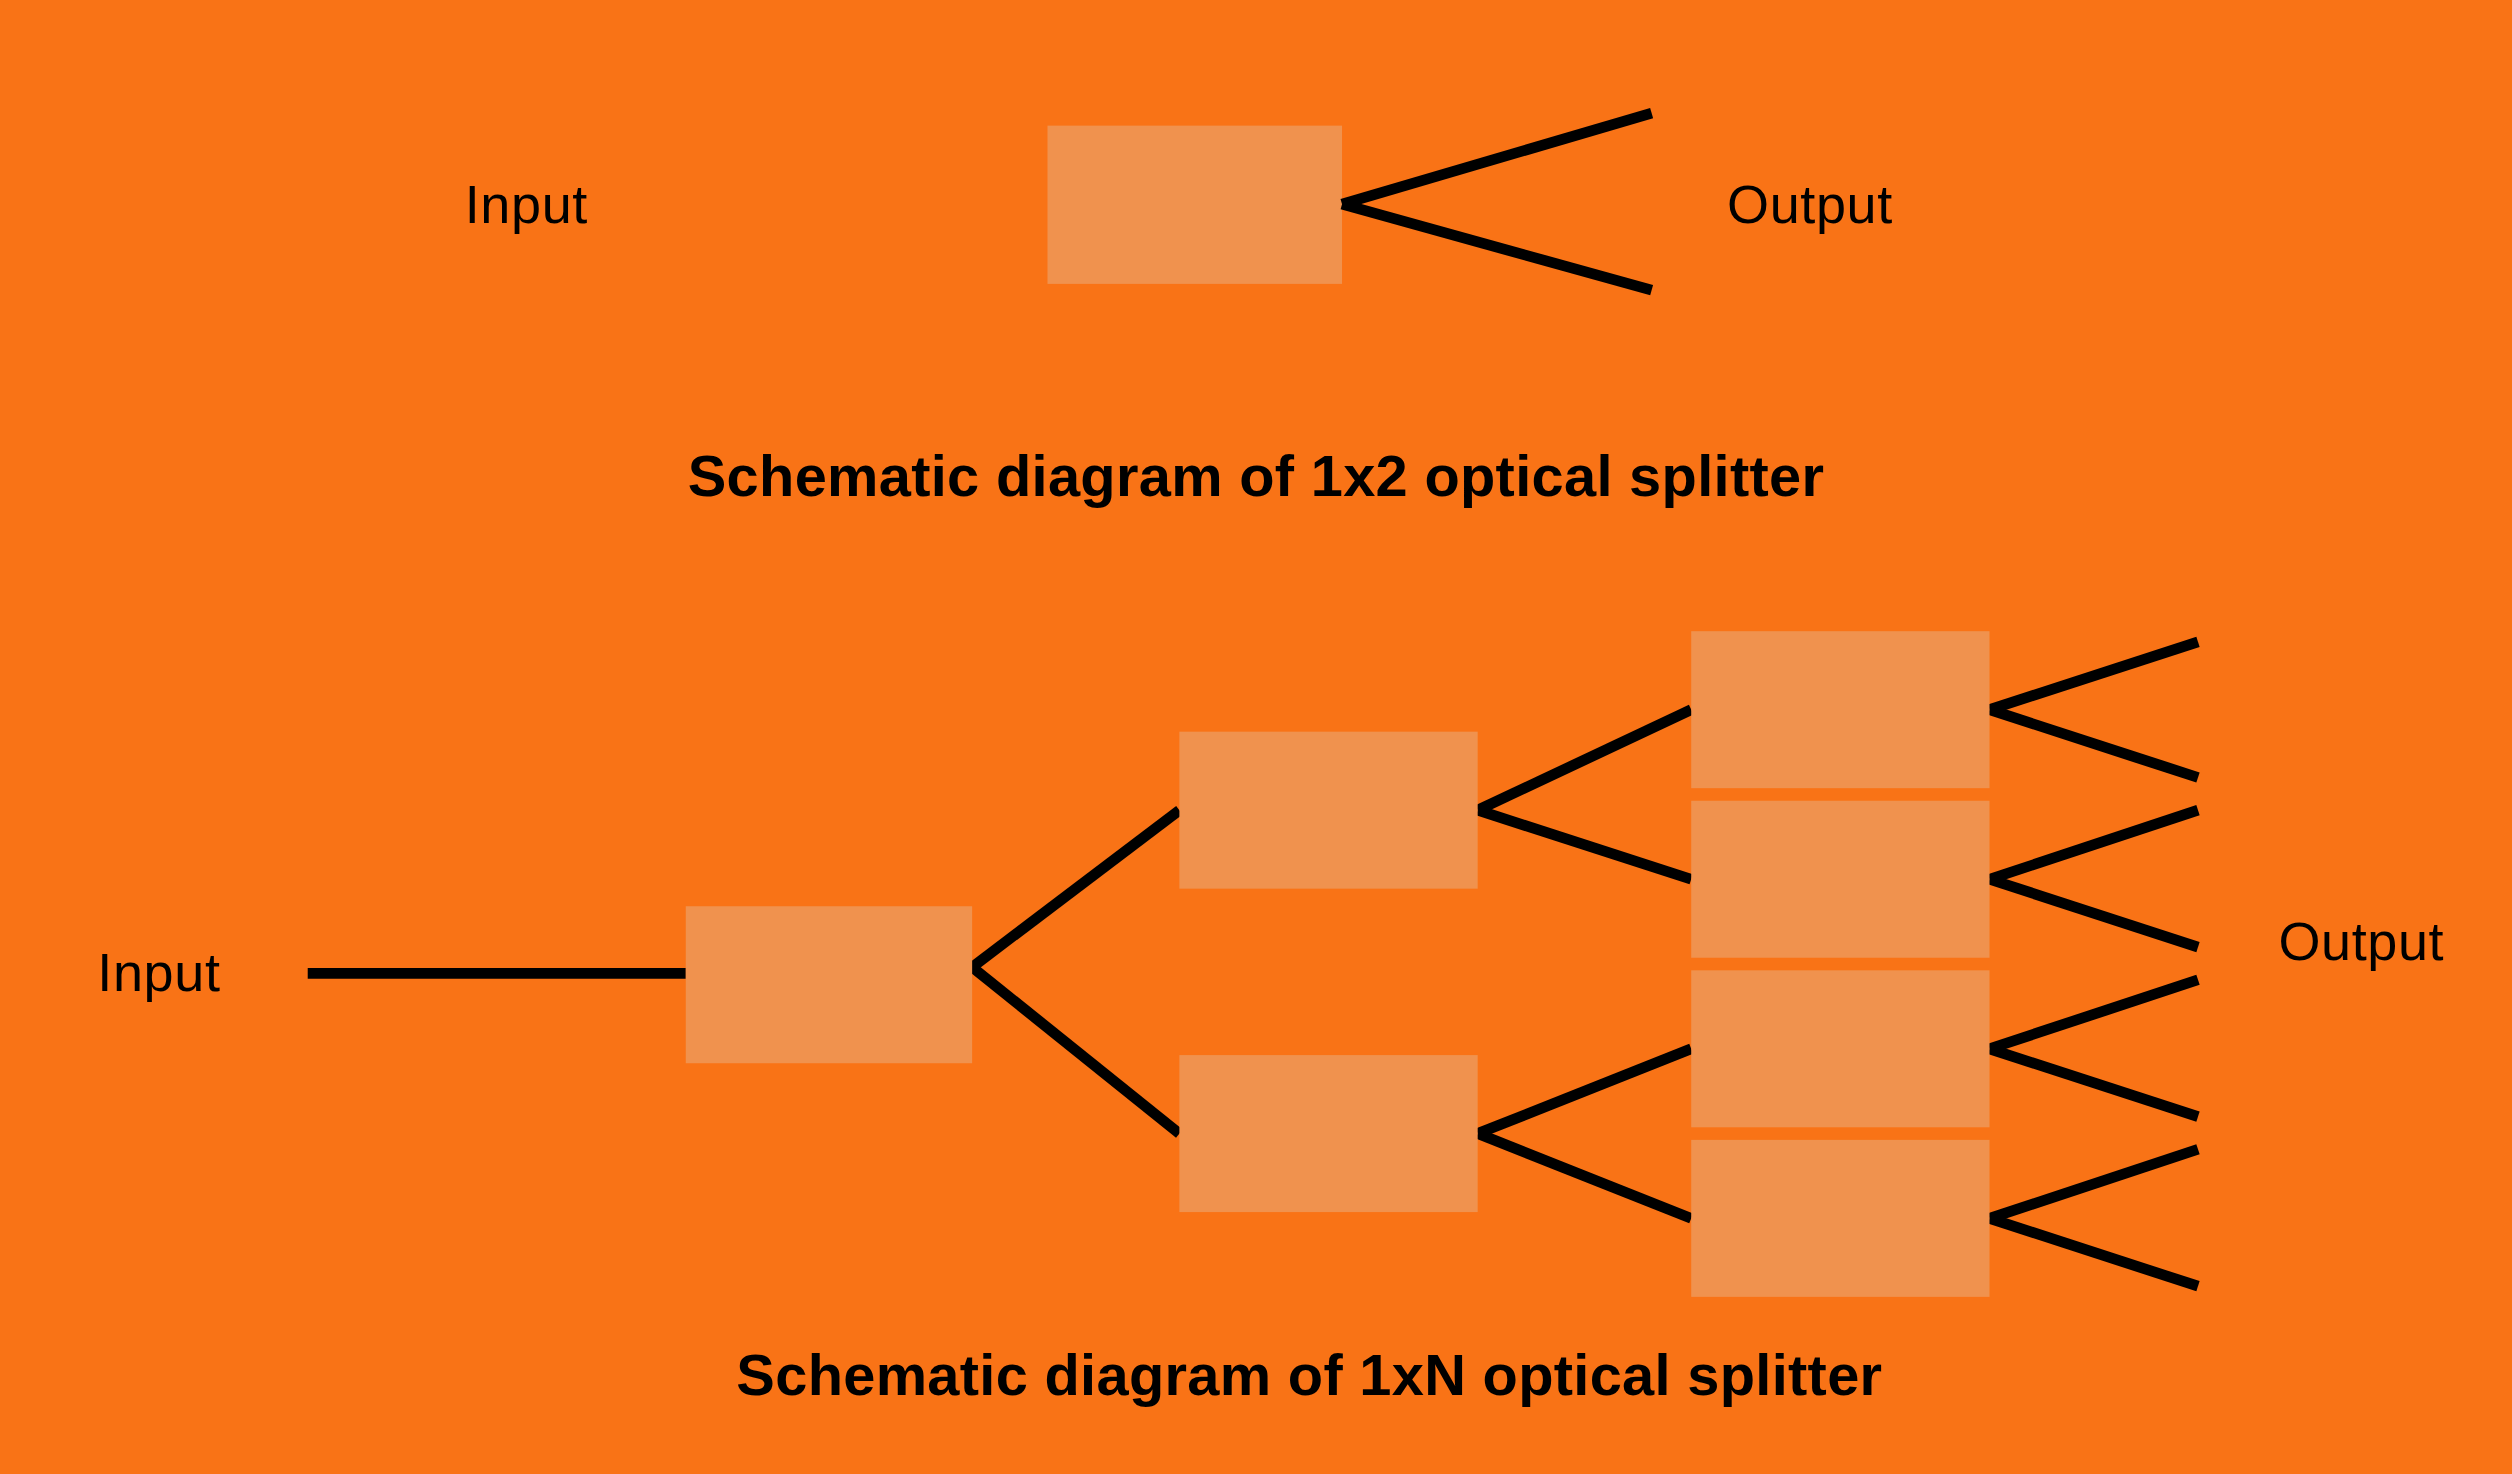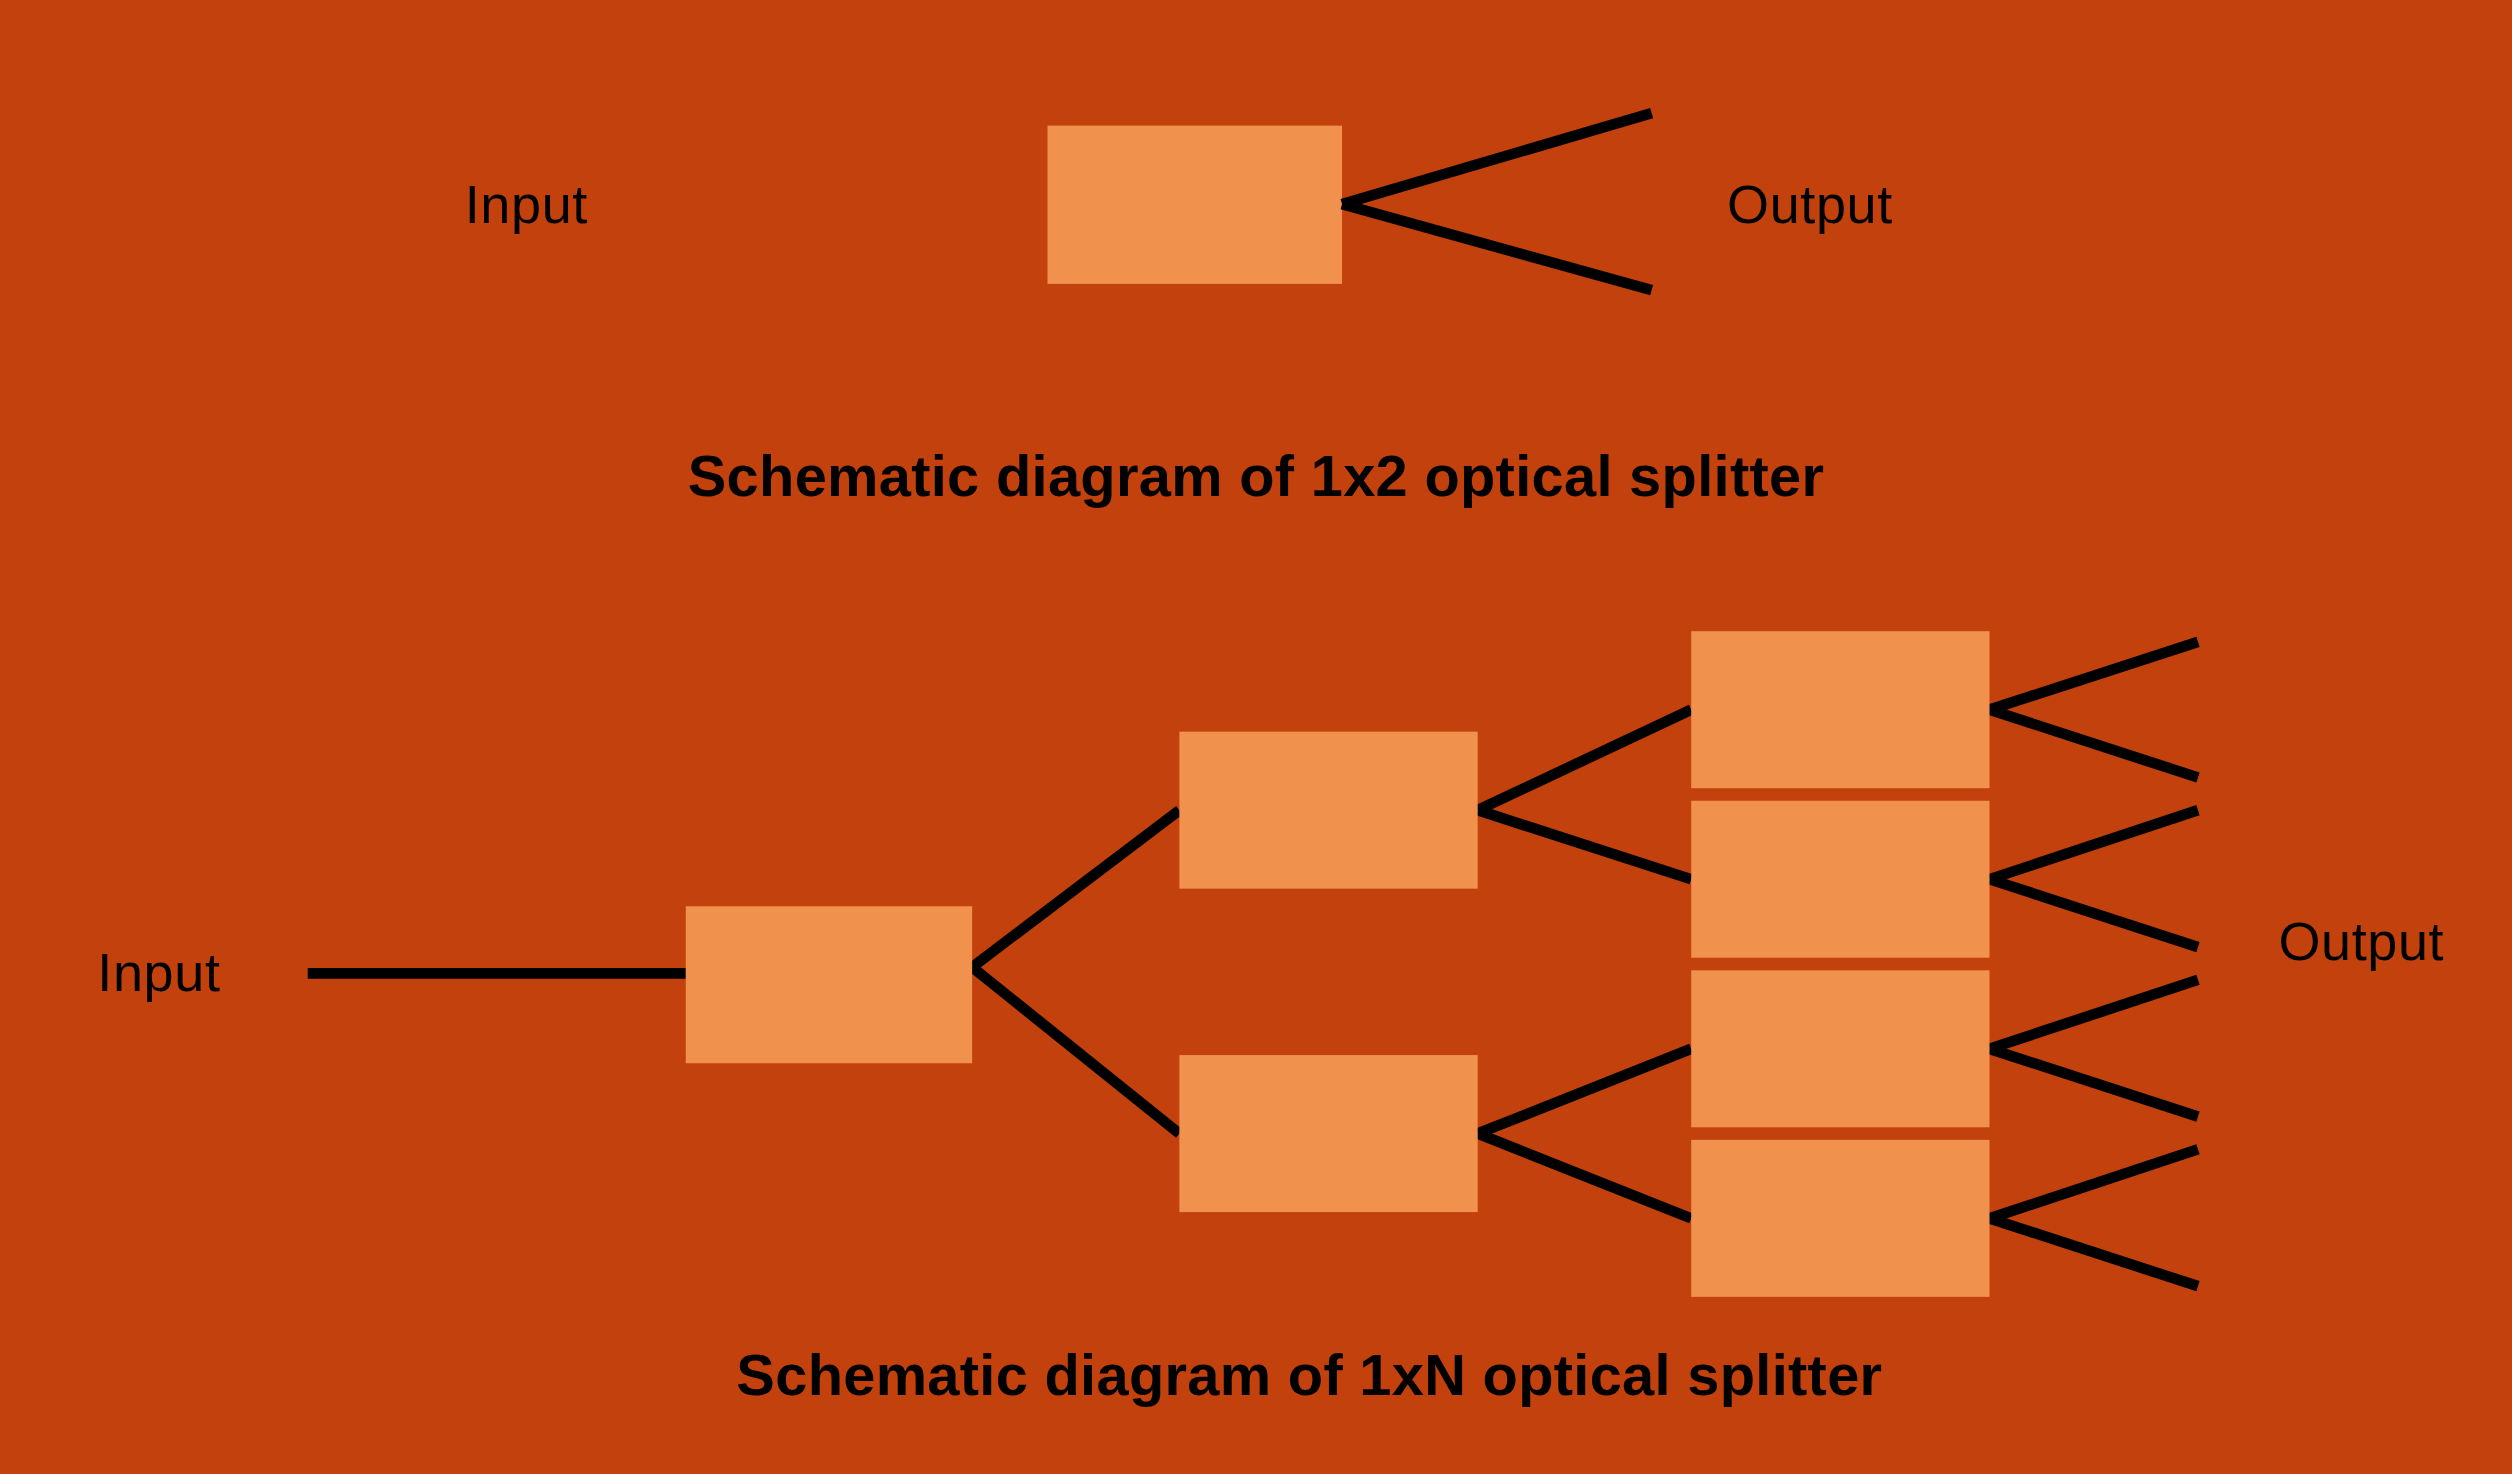--- a/index.html
+++ b/index.html
@@ -12,21 +12,21 @@
     width: 2512px;
     height: 1474px;
     font-family: "Liberation Sans", "DejaVu Sans", sans-serif;
     overflow: hidden;
     position: relative;
   }
   #stage {
     position: relative;
     width: 2512px;
     height: 1474px;
-    background: #c2410c;
+    background: #f97316;
   }
   svg.diagram-canvas {
     position: absolute;
     top: 0;
     left: 0;
     width: 2512px;
     height: 1474px;
     display: block;
   }
   .port-label {

